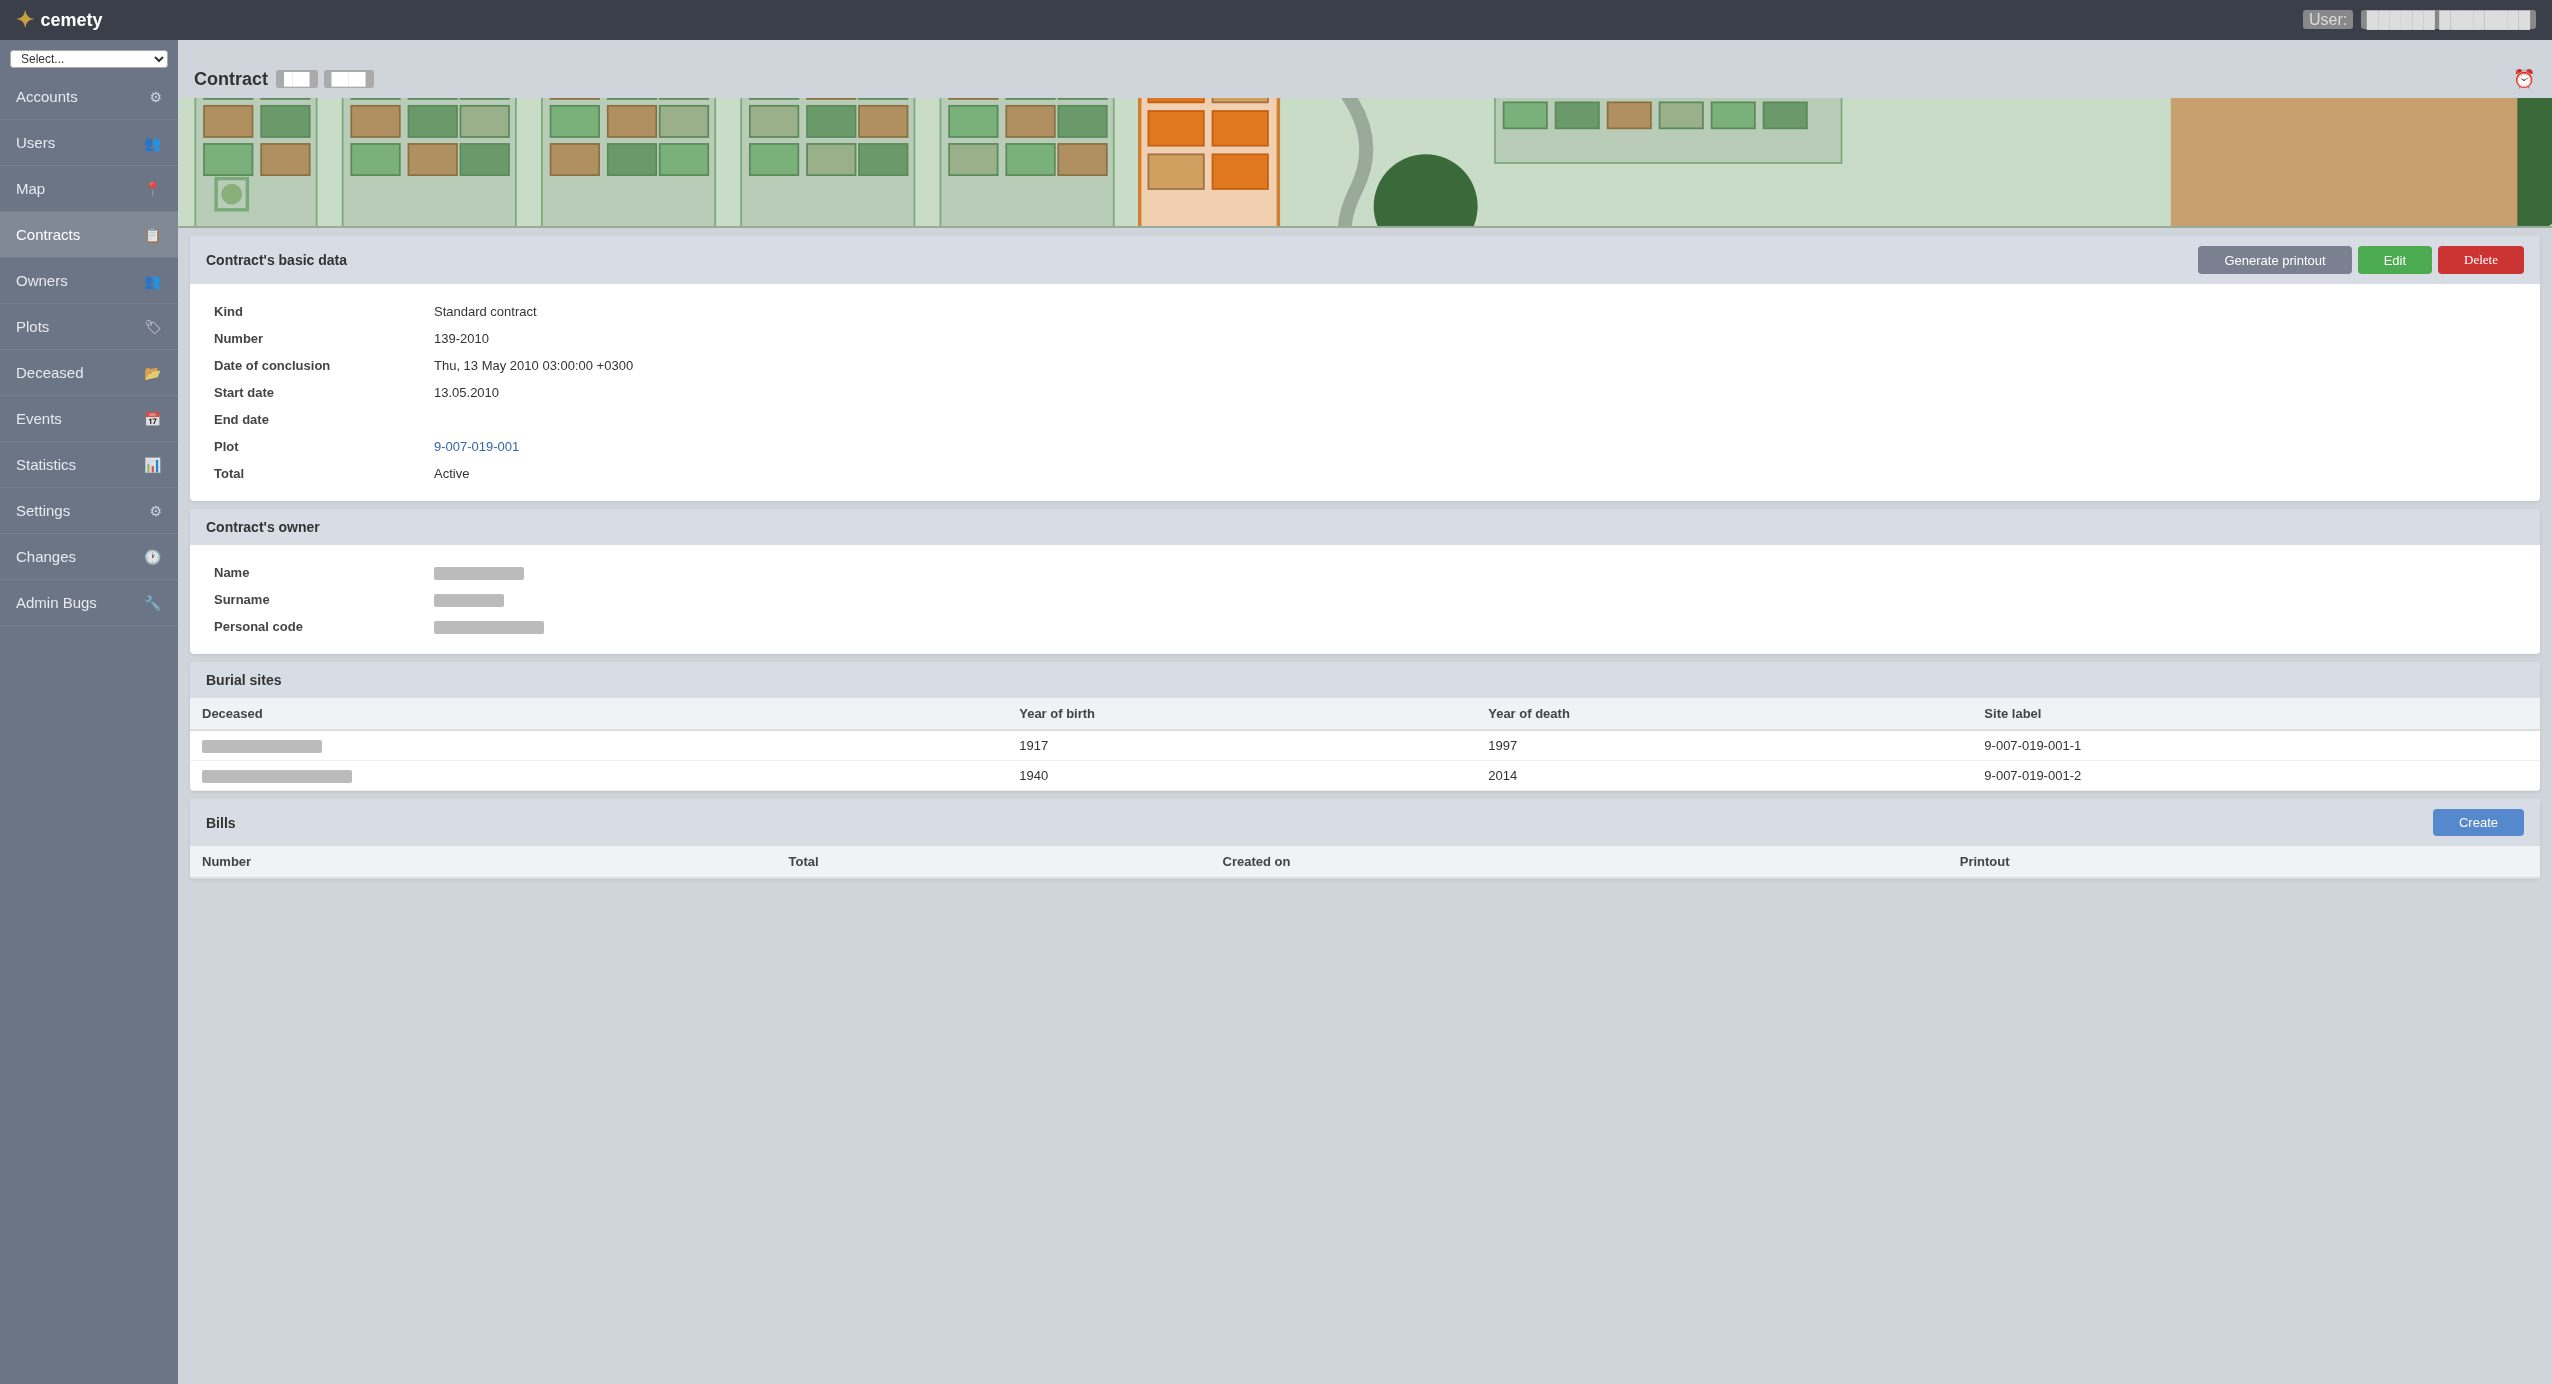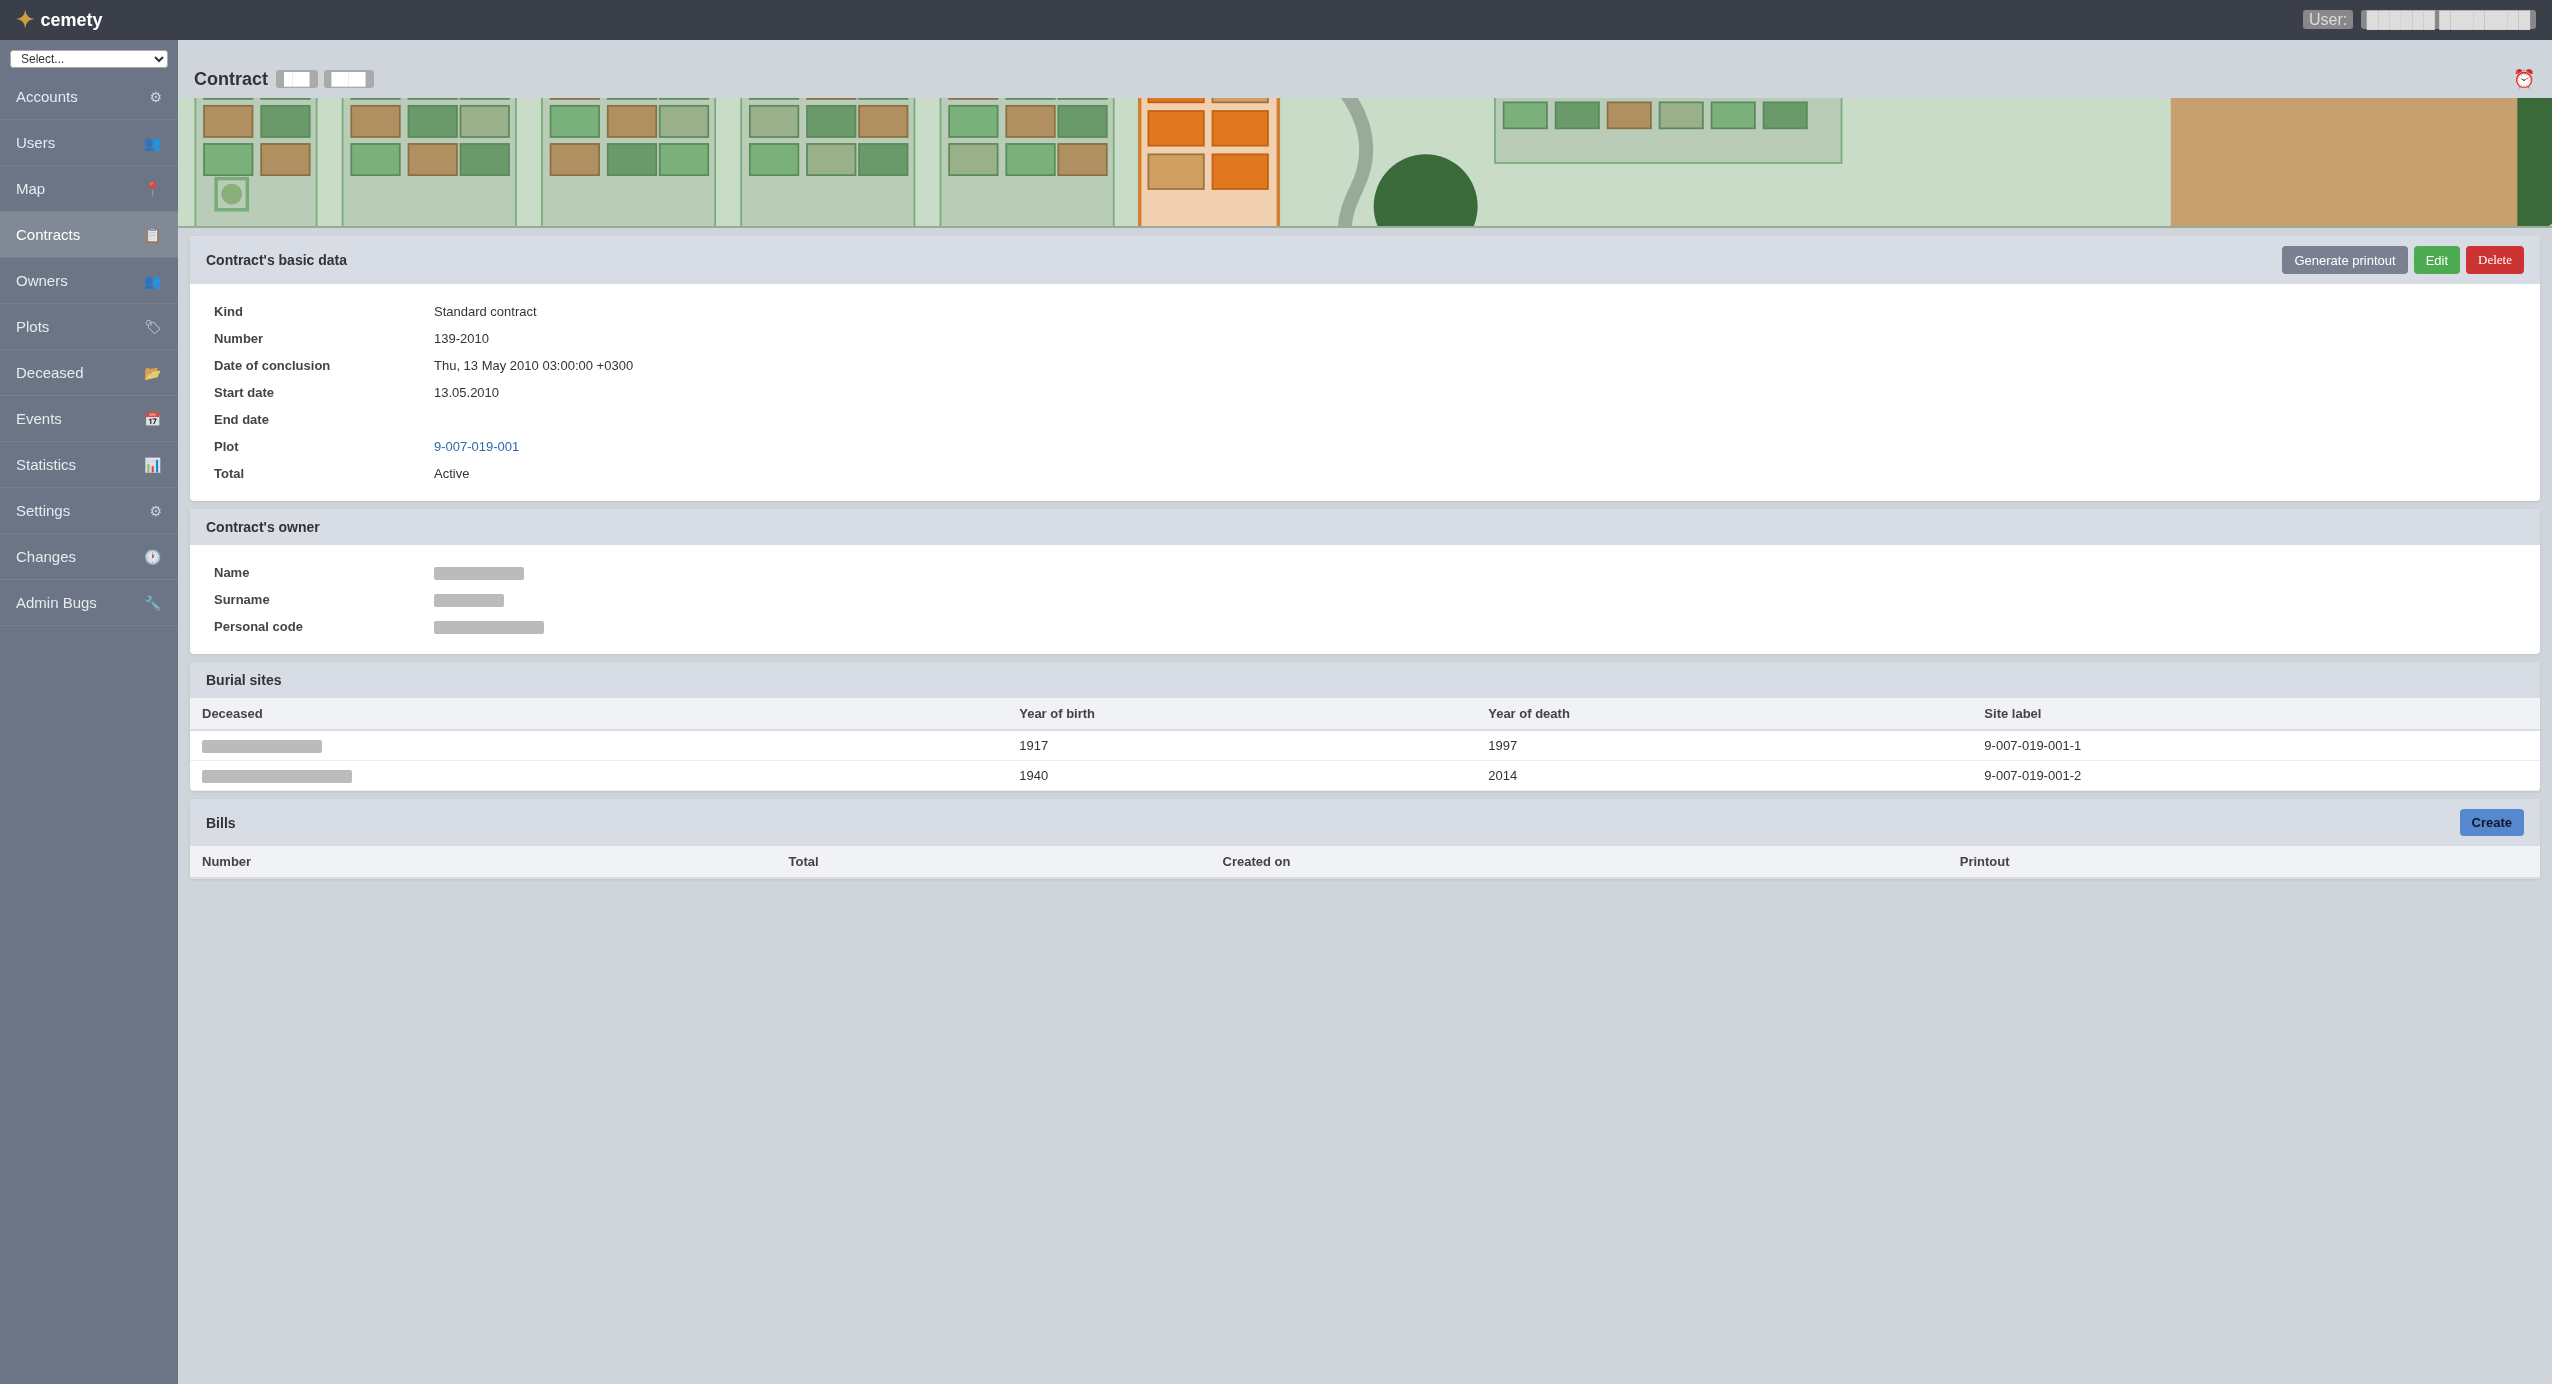--- a/index.html
+++ b/index.html
@@ -161,31 +161,31 @@
       color: #333;
       display: flex;
       align-items: center;
       justify-content: space-between;
     }
     .section-actions {
       display: flex;
       gap: 6px;
     }
     .btn {
-      padding: 6px 12px;
+      padding: 6px 26px;
       border: none;
       border-radius: 4px;
       font-size: 13px;
       cursor: pointer;
       font-weight: 500;
     }
     .btn-gray { background: #7a8090; color: #fff; }
     .btn-green { background: #4caa50; color: #fff; }
     .btn-red { background: #cc3333; color: #fff; font-family: Liberation Serif, serif; }
-    .btn-blue { background: #5588cc; color: #0f172a; font-weight: bold; }
+    .btn-blue { background: #5588cc; color: #ffffff; }
 
     .section-body {
       padding: 14px 16px;
     }
 
     
     .data-table { width: 100%; border-collapse: collapse; }
     .data-table tr td {
       padding: 6px 8px;
       vertical-align: top;

